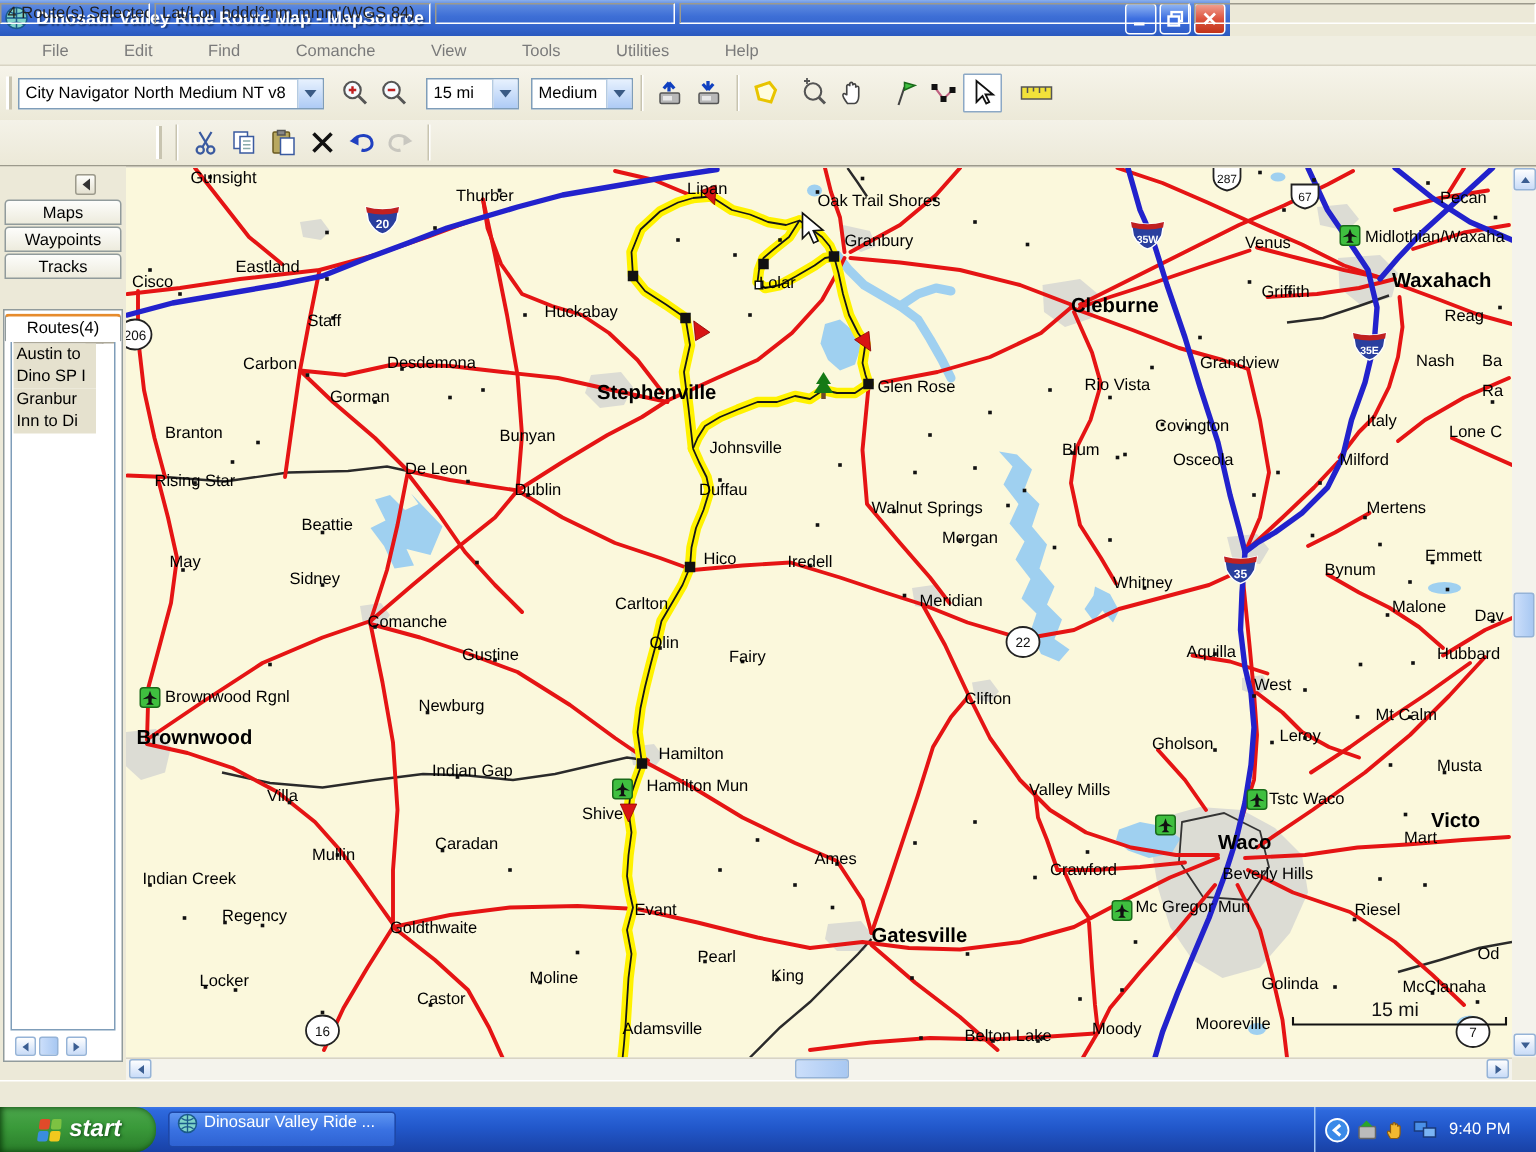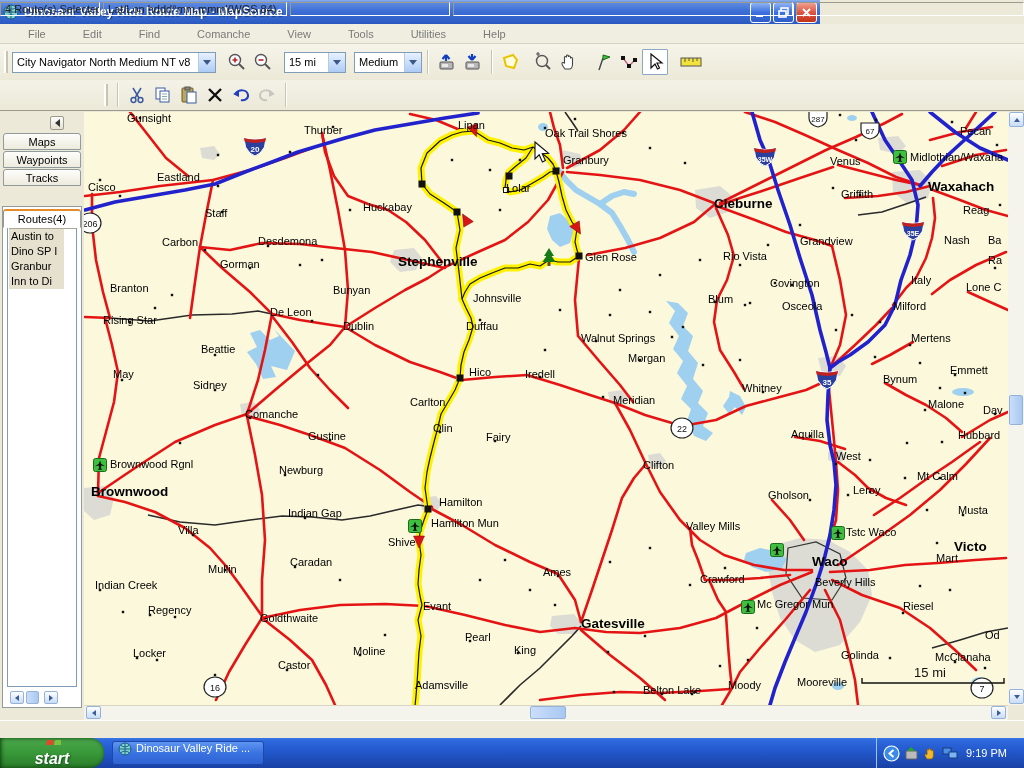--- a/index.html
+++ b/index.html
@@ -45,21 +45,21 @@
 .tri-sd{width:0;height:0;border-left:3px solid transparent;border-right:3px solid transparent;border-top:4px solid #3B5E92;}
 .sthumb{background:linear-gradient(90deg,#CBDEFA,#A8C8F2);border:1px solid #95B3D7;border-radius:2px;}
 #hscroll-track{left:84px;top:705px;width:924px;height:15px;background:#F4F3EC;border-top:1px solid #D8D4C4;}
 #vscroll-track{left:1008px;top:112px;width:16px;height:593px;background:#F4F3EC;}
 #scroll-corner{left:1008px;top:705px;width:16px;height:15px;background:#ECE9D8;}
 
 #statusbar{left:0;top:720px;width:1024px;height:18px;background:#ECE9D8;border-top:1px solid #fff;}
 .statsec{position:absolute;top:2px;height:14px;border:1px solid;border-color:#9C9A8C #fff #fff #9C9A8C;font-size:11px;line-height:13px;padding-left:4px;color:#222;white-space:nowrap;overflow:hidden;}
 
 #taskbar{left:0;top:738px;width:1024px;height:30px;background:linear-gradient(180deg,#3C77E8 0%,#2E69DD 8%,#2258CB 45%,#1941A5 100%);}
-#startbtn{left:0;top:738px;width:104px;height:30px;background:linear-gradient(180deg,#4CA64C 0%,#3A9A3A 45%,#2A7D2A 100%);border-radius:0 14px 14px 0;box-shadow:1px 0 4px #0a3a0a inset;display:flex;align-items:center;justify-content:center;gap:5px;flex-direction:column;}
+#startbtn{left:0;top:738px;width:104px;height:30px;background:linear-gradient(180deg,#4CA64C 0%,#3A9A3A 45%,#2A7D2A 100%);border-radius:0 14px 14px 0;box-shadow:1px 0 4px #0a3a0a inset;display:flex;align-items:center;justify-content:center;gap:5px;}
 #startbtn .stext{color:#fff;font-size:16px;font-weight:bold;font-style:italic;text-shadow:1px 1px 2px #14501a;}
 #taskitem{left:112px;top:741px;width:152px;height:24px;background:linear-gradient(180deg,#5E96F2,#3A72E2 50%,#2E62D2);border:1px solid #1E48A8;border-radius:3px;display:flex;align-items:flex-start;gap:4px;padding:0 5px;}
 #taskitem .ttxt{color:#fff;font-size:11px;white-space:nowrap;overflow:hidden;}
 #tray{left:876px;top:738px;width:148px;height:30px;border-left:1px solid #9FC5F5;background:linear-gradient(180deg,#3C77E8 0%,#2E69DD 8%,#2258CB 45%,#1941A5 100%);display:flex;align-items:center;gap:4px;padding-left:6px;}
 #clock{color:#fff;font-size:11px;margin-left:4px;}
 
 #map-svg{left:84px;top:112px;}
 #map-svg text{font-family:"Liberation Sans",sans-serif;}
 </style>
 </head>
@@ -779,14 +779,14 @@
       <rect x="2" y="5" width="11" height="8" rx="1" fill="#BBB" stroke="#666"></rect>
       <polygon points="7,1 11,5 3,5" fill="#2AA52A"></polygon>
     </svg>
   <svg width="15" height="15">
       <path d="M4 13c-1-1.5-2.5-3.8-2-4.6.4-.7 1.5-.3 2 .4V4.2c0-1.1 1.6-1.1 1.6 0V3.3c0-1.1 1.6-1.1 1.6 0v.8c0-1.1 1.6-1.1 1.6 0v1c0-1 1.6-1 1.6 0v4.4c0 2.2-1.2 3.5-2.3 3.5z" fill="#F2B830" stroke="#8A5A10" stroke-width=".8"></path>
     </svg>
   <svg width="16" height="15">
       <rect x="1" y="2" width="8" height="6" fill="#4A90E8" stroke="#1A3A7A"></rect>
       <rect x="7" y="6" width="8" height="6" fill="#7AB4F4" stroke="#1A3A7A"></rect>
     </svg>
-  <span id="clock">9:19 PM</span>
+  <span id="clock">9:40 PM</span>
 </div>
 
 </body></html>

